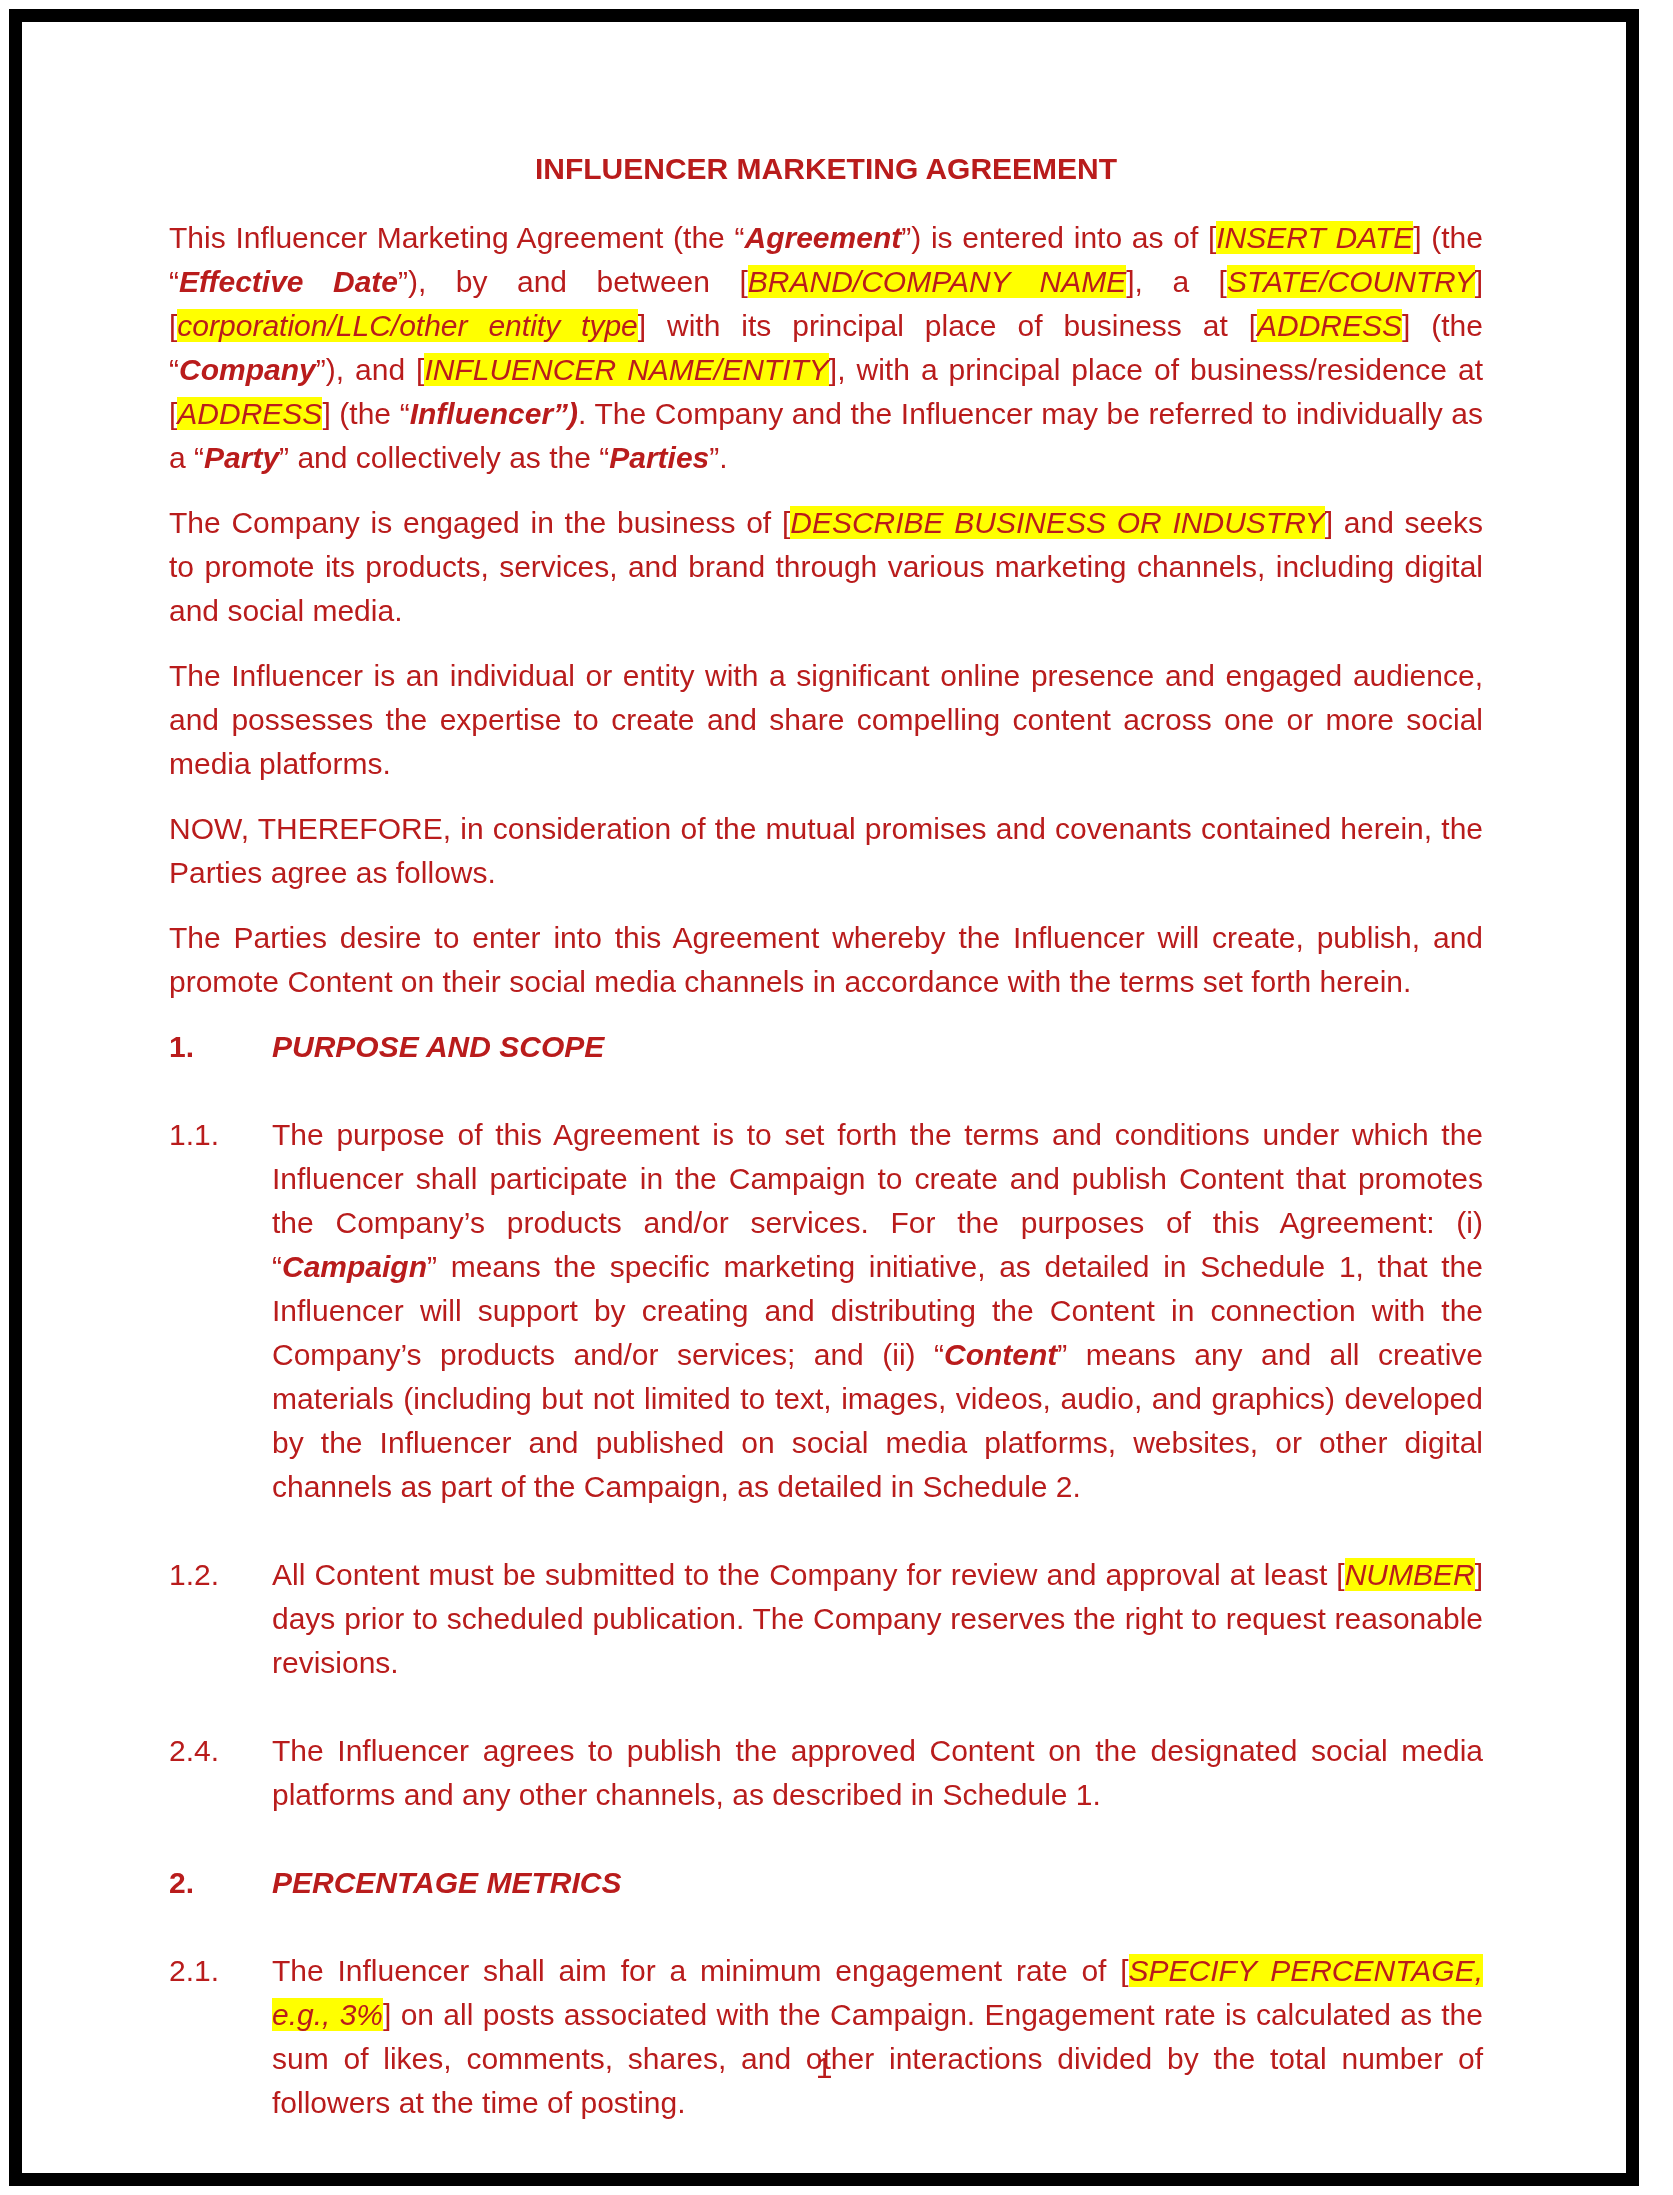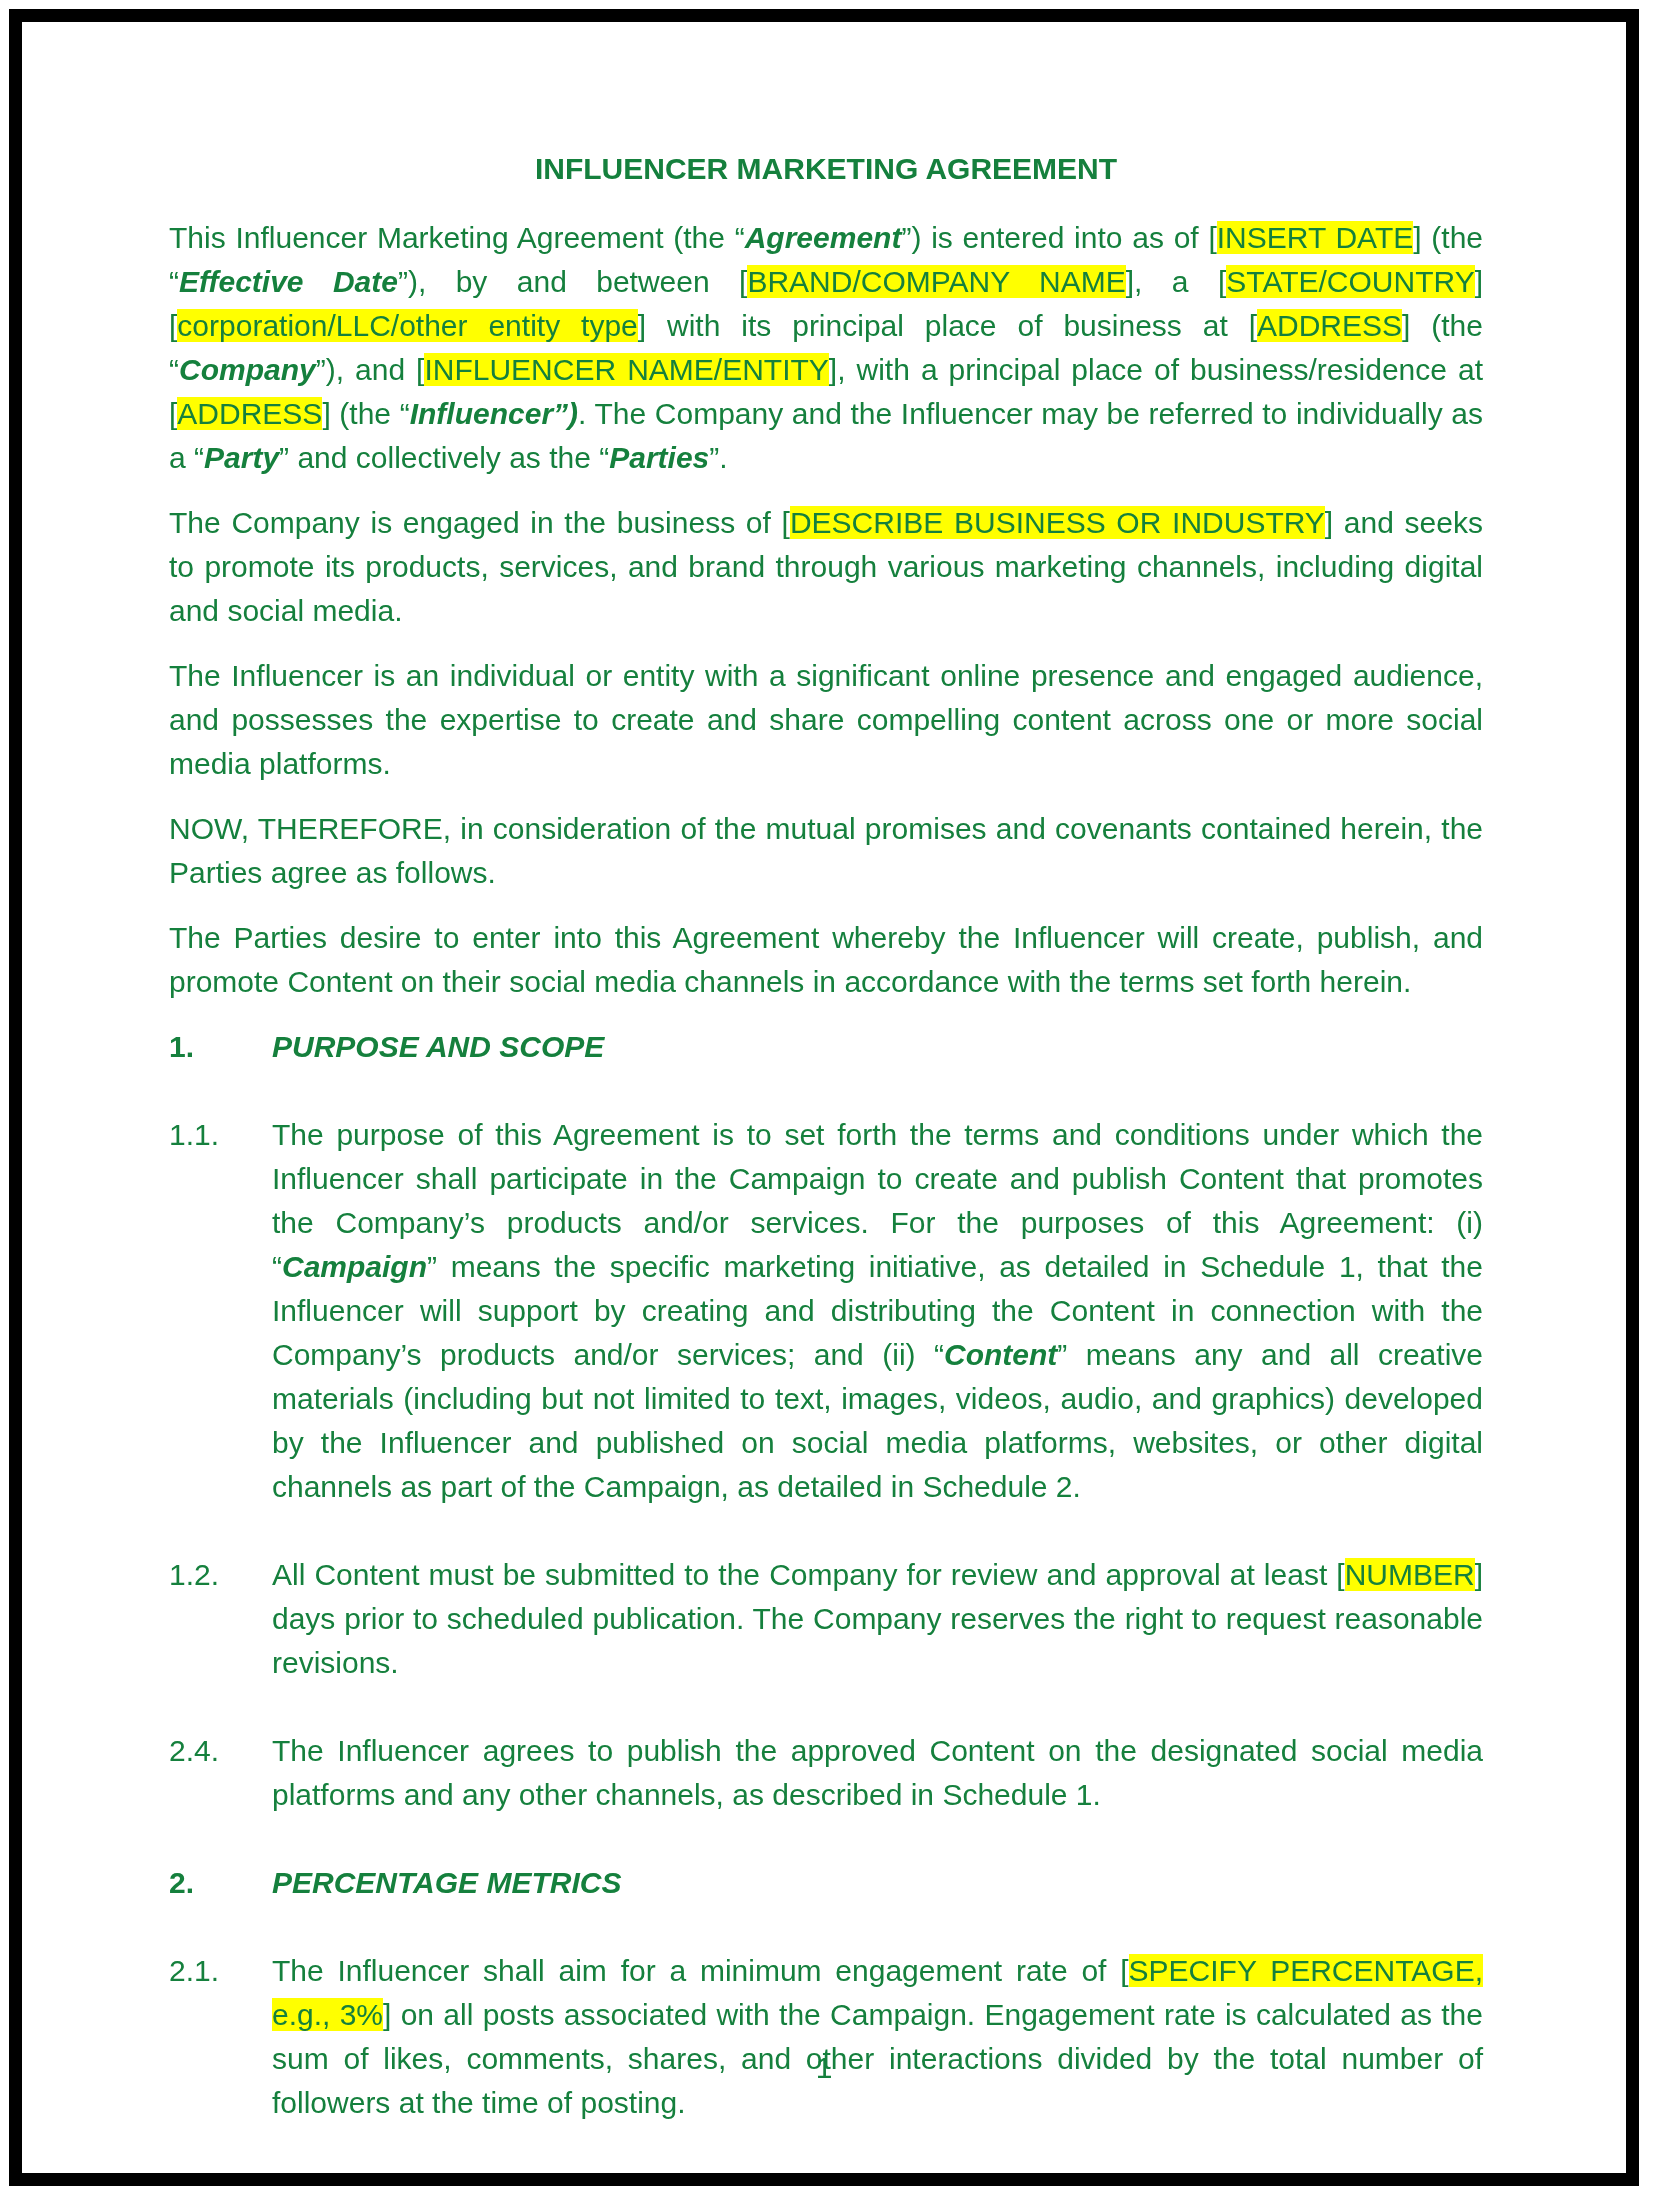--- a/index.html
+++ b/index.html
@@ -8,21 +8,21 @@
     background: #ffffff;
   }
   .page {
     position: relative;
     width: 1648px;
     height: 2195px;
     background: #ffffff;
     font-family: "Liberation Sans", sans-serif;
     font-size: 30px;
     line-height: 44px;
-    color: #15803d;
+    color: #b91c1c;
     box-sizing: border-box;
     overflow: hidden;
   }
   .frame {
     position: absolute;
     inset: 8.8px;
     border: 13px solid #000000;
     pointer-events: none;
   }
   .content {
@@ -50,21 +50,21 @@
   .clause .num {
     position: absolute;
     left: 0;
     top: 0;
   }
   .heading {
     font-weight: bold;
     text-align: left;
   }
   .b { font-weight: bold; font-style: italic; }
-  .hl { background: var(--hl, #ffff00); }
+  .hl { background: var(--hl, #ffff00); font-style: italic; }
   .footer {
     position: absolute;
     bottom: 105px;
     left: 0;
     width: 100%;
     text-align: center;
   }
 </style>
 </head>
 <body>

